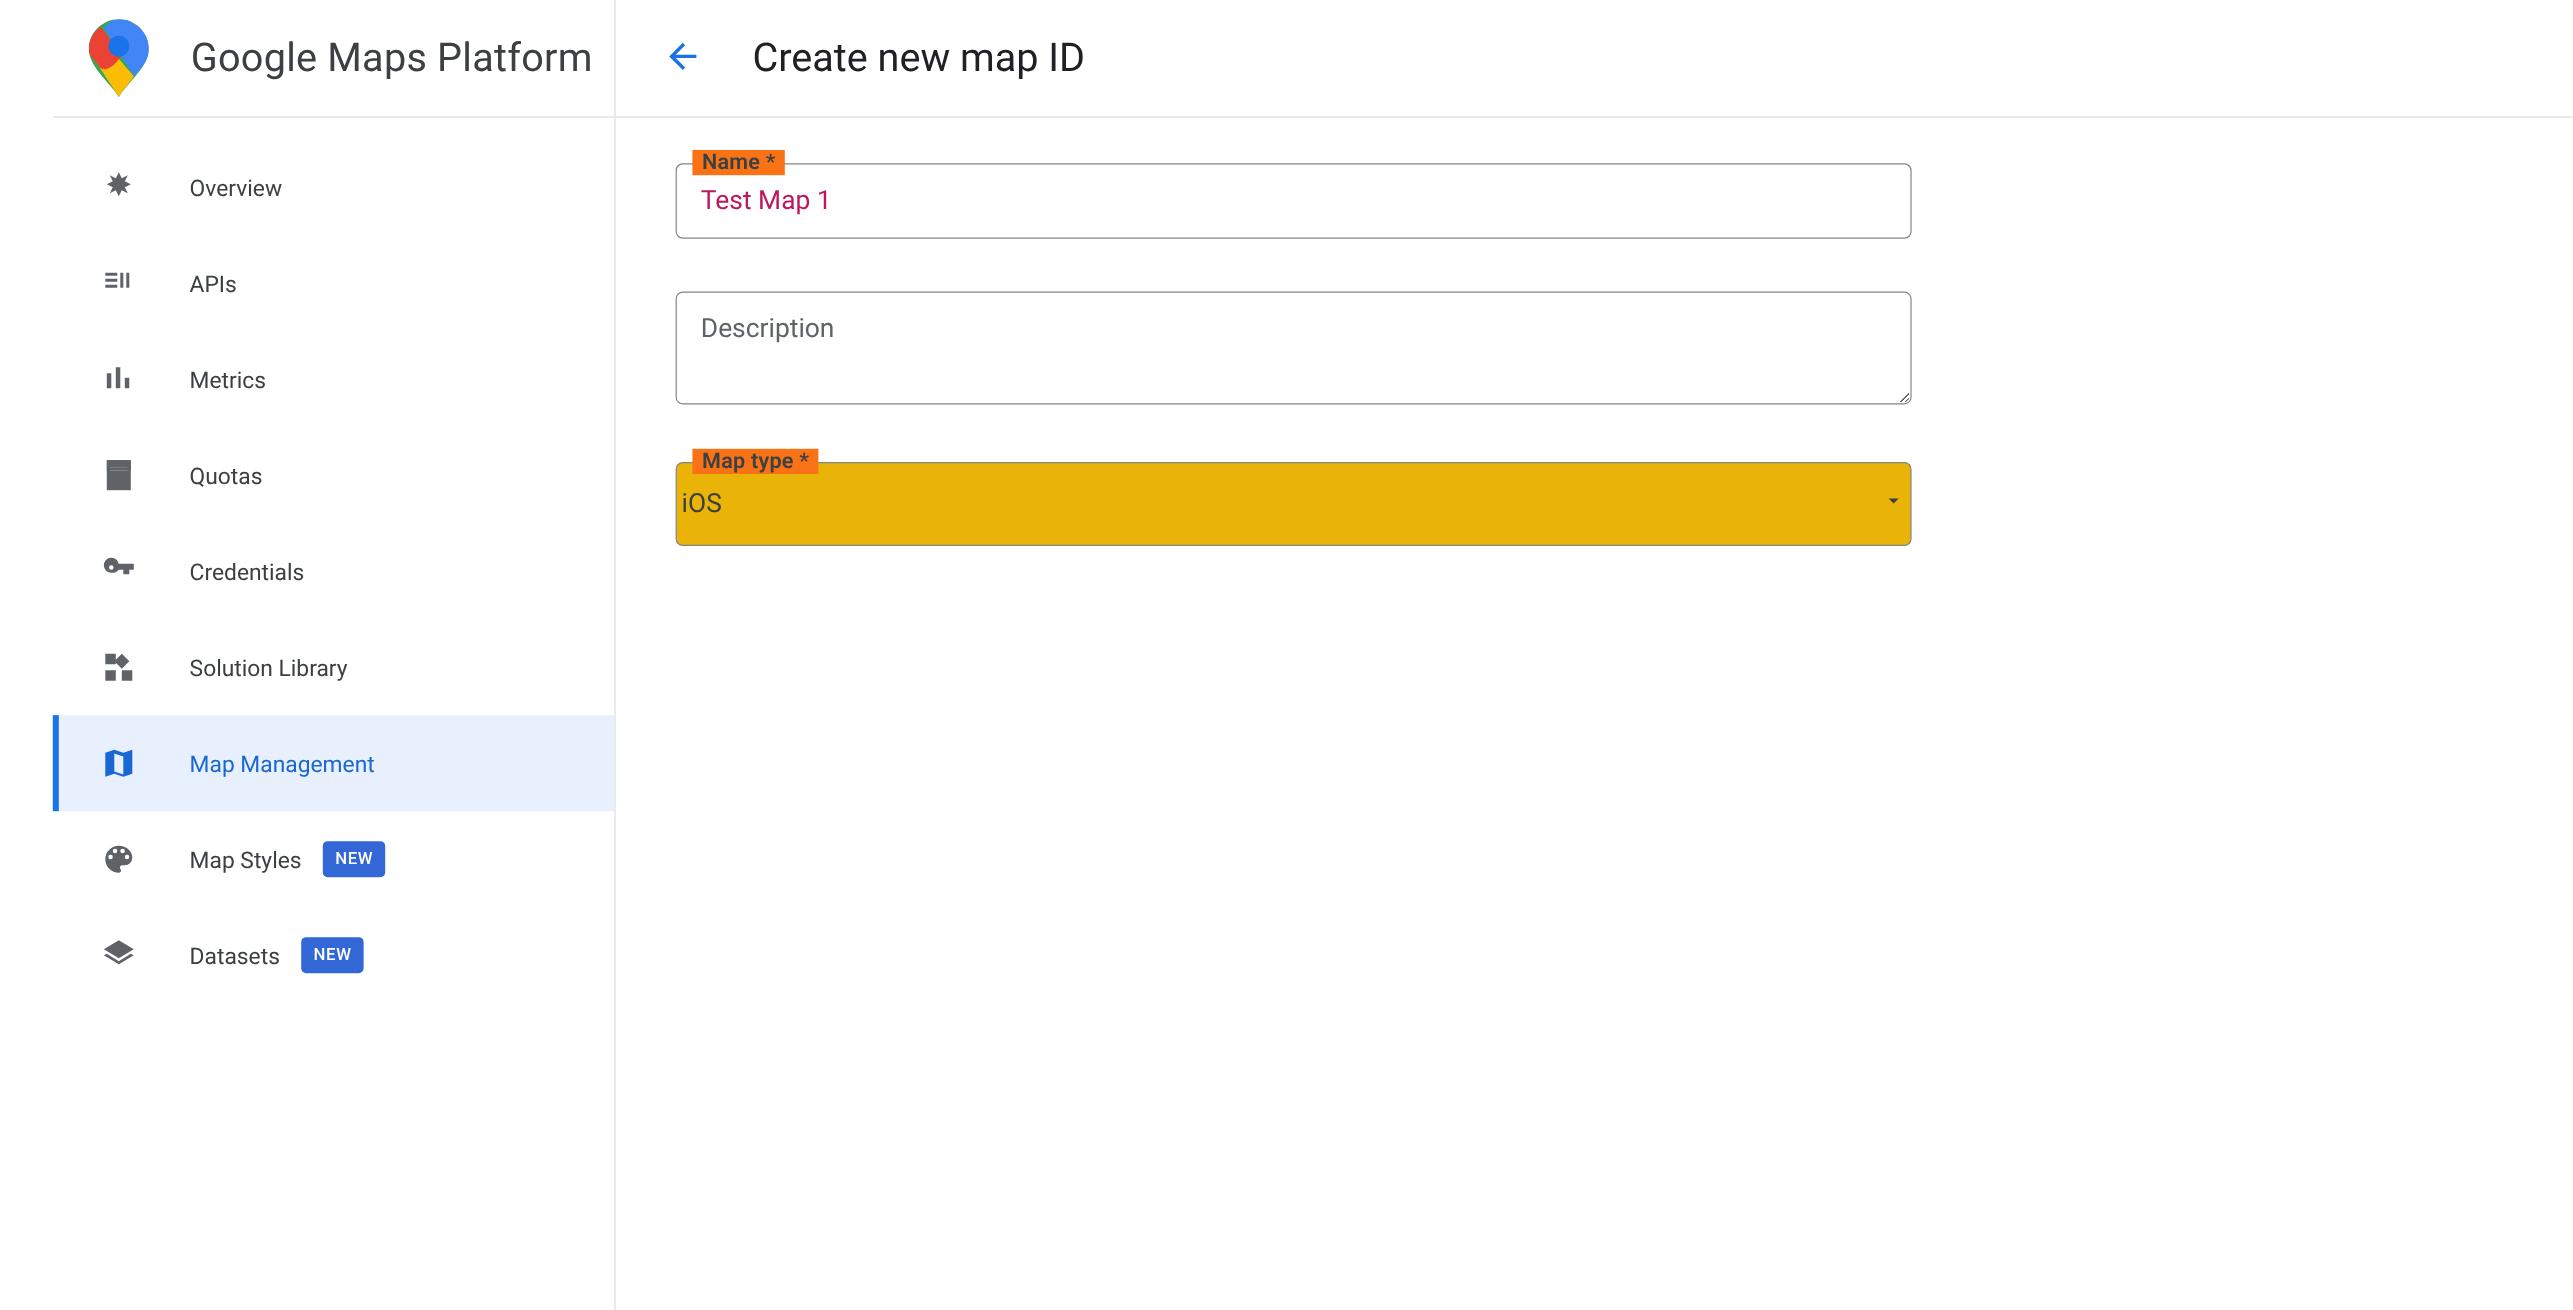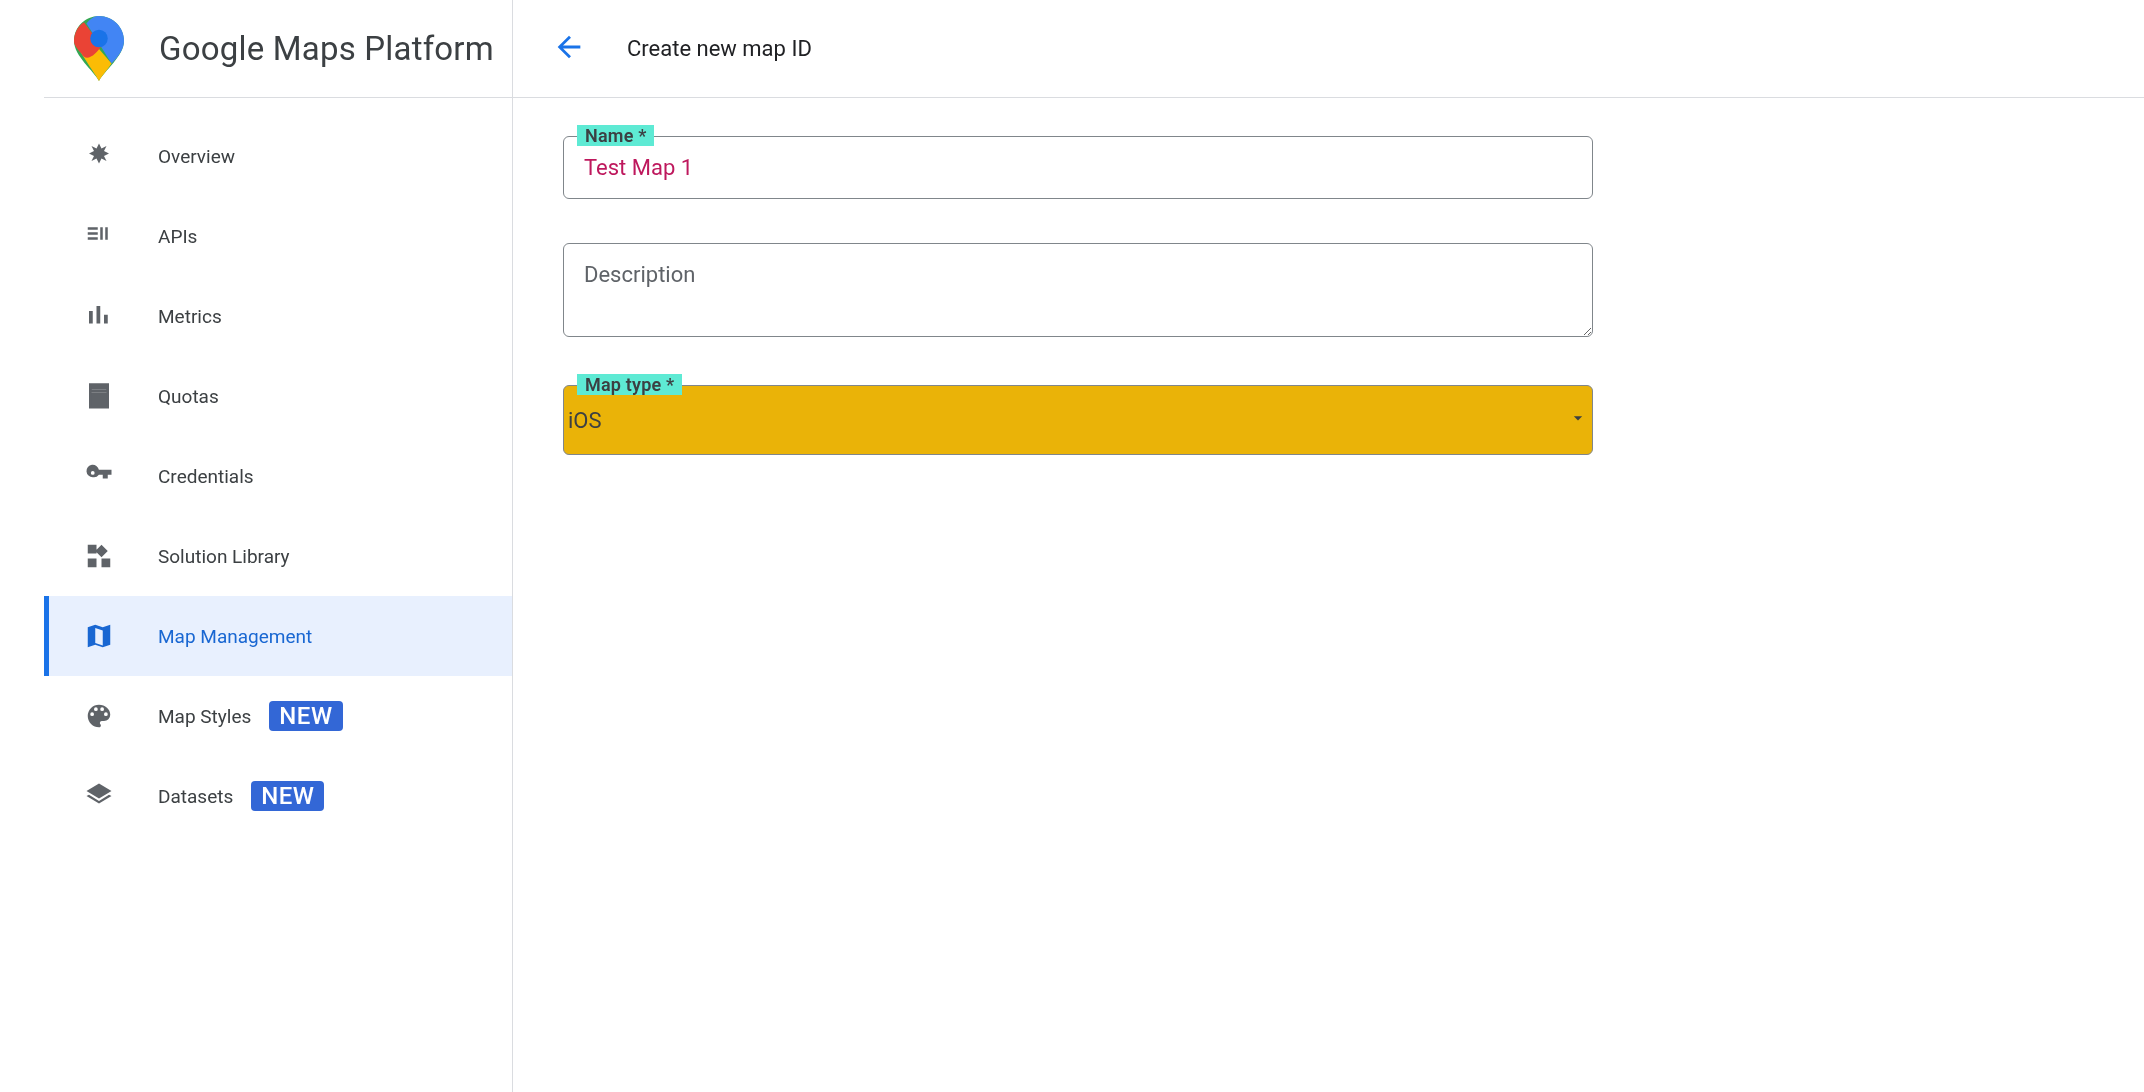--- a/index.html
+++ b/index.html
@@ -81,21 +81,21 @@
   .nav-label {
     font-size: 19px;
     color: #3c4043;
   }
   .badge {
     display: inline-flex;
     align-items: center;
     justify-content: center;
     background: #3367d6;
     color: #fff;
-    font-size: 24px;
+    font-size: 14px;
     font-weight: 500;
     letter-spacing: 0.5px;
     height: 30px;
     padding: 0 10px;
     border-radius: 4px;
     margin-left: 18px;
   }
 
   
   .main {
@@ -115,21 +115,21 @@
     height: 56px;
     display: inline-flex;
     align-items: center;
     justify-content: center;
     border-radius: 50%;
     cursor: pointer;
     margin-right: 30px;
   }
   .back-btn svg { width: 34px; height: 34px; }
   .page-title {
-    font-size: 22px;
+    font-size: 33px;
     color: #202124;
   }
   .form-area {
     padding: 38px 0 0 50px;
   }
   .form-field {
     position: relative;
     width: 1030px;
     margin-bottom: 44px;
   }
@@ -149,21 +149,21 @@
     resize: both;
   }
   textarea.field-frame::placeholder,
   input.field-frame::placeholder {
     color: #5f6368;
   }
   .floating-label {
     position: absolute;
     top: -11px;
     left: 14px;
-    background: #5eead4;
+    background: #f97316;
     padding: 0 8px;
     font-size: 18px;
     font-weight: 600;
     color: #3c4043;
     letter-spacing: 0.2px;
   }
   .select-frame {
     width: 100%;
     border: 1px solid #80868b;
     border-radius: 6px;

